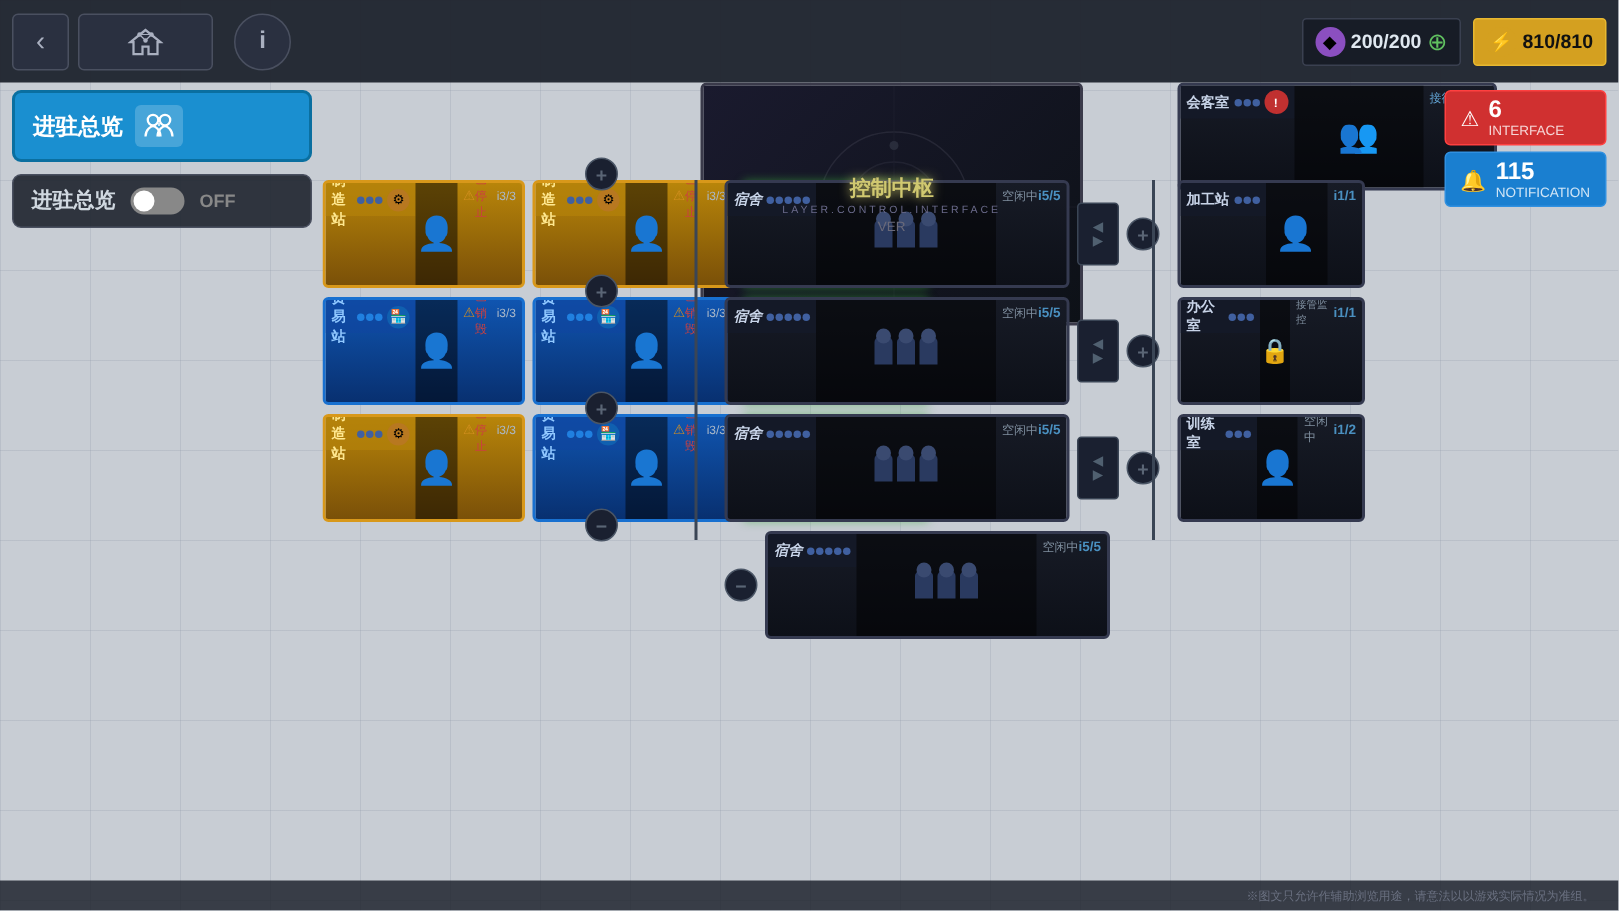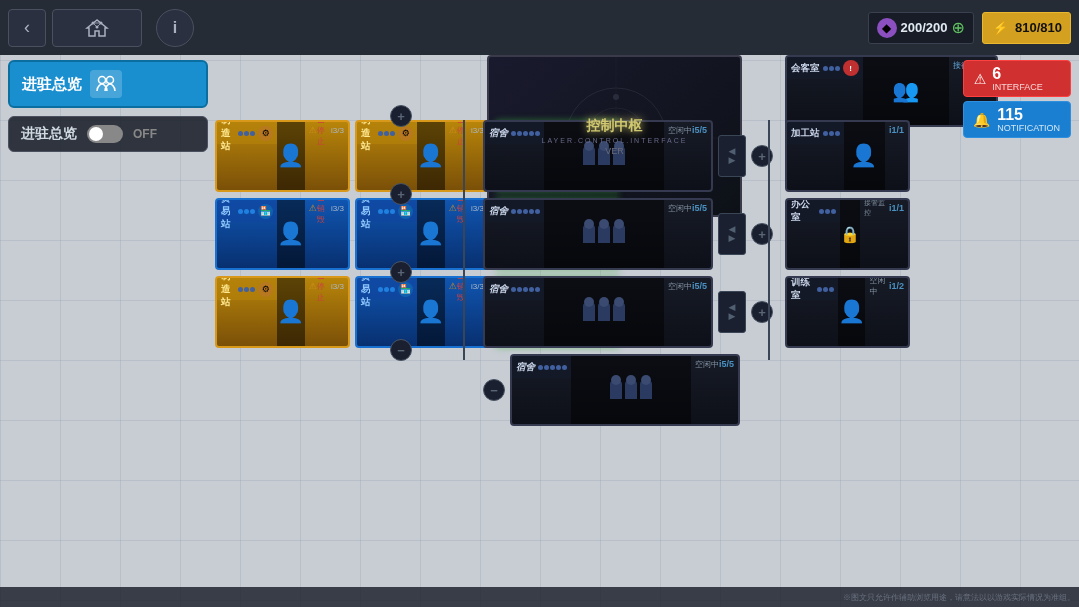--- a/index.html
+++ b/index.html
@@ -258,21 +258,21 @@
     .bottom-bar {
       position: absolute;
       bottom: 0;
       right: 0;
       left: 0;
       height: 20px;
       background: rgba(20,25,35,0.8);
       display: flex;
       align-items: center;
       justify-content: flex-end;
-      padding: 0 4px;
+      padding: 0 16px;
     }
 
     .bottom-text {
       color: #6a7080;
       font-size: 8px;
     }
 
     
     .fac {
       border-radius: 4px;
@@ -524,21 +524,21 @@
     <span class="alert-icon">🔔</span>
     <div>
       <div class="alert-count">115</div>
       <div class="alert-label">NOTIFICATION</div>
     </div>
   </div>
 </div>
 
 <div class="game-area">
 
-  <div style="position:absolute; top:0; left:272px; width:255px; height:162px; background: linear-gradient(135deg,#1a1a2e,#0d1117); border:2px solid #3a3a4a; border-radius:4px; display:flex; flex-direction:column; align-items:center; justify-content:center; overflow:hidden;">
+  <div style="position:absolute; top:0; left:252px; width:255px; height:162px; background: linear-gradient(135deg,#1a1a2e,#0d1117); border:2px solid #3a3a4a; border-radius:4px; display:flex; flex-direction:column; align-items:center; justify-content:center; overflow:hidden;">
 
     <svg style="position:absolute; top:0; left:0; opacity:0.3;" width="255" height="162" viewBox="0 0 255 162">
       <circle cx="127" cy="81" r="50" fill="none" stroke="#505060" stroke-width="1"></circle>
       <circle cx="127" cy="81" r="30" fill="none" stroke="#404050" stroke-width="1"></circle>
       <line x1="127" y1="0" x2="127" y2="162" stroke="#3a3a4a" stroke-width="0.5"></line>
       <line x1="0" y1="81" x2="255" y2="81" stroke="#3a3a4a" stroke-width="0.5"></line>
       <circle cx="127" cy="40" r="3" fill="#5a6070"></circle>
       <circle cx="127" cy="122" r="3" fill="#5a6070"></circle>
       <circle cx="80" cy="81" r="3" fill="#5a6070"></circle>
       <circle cx="174" cy="81" r="3" fill="#5a6070"></circle>

